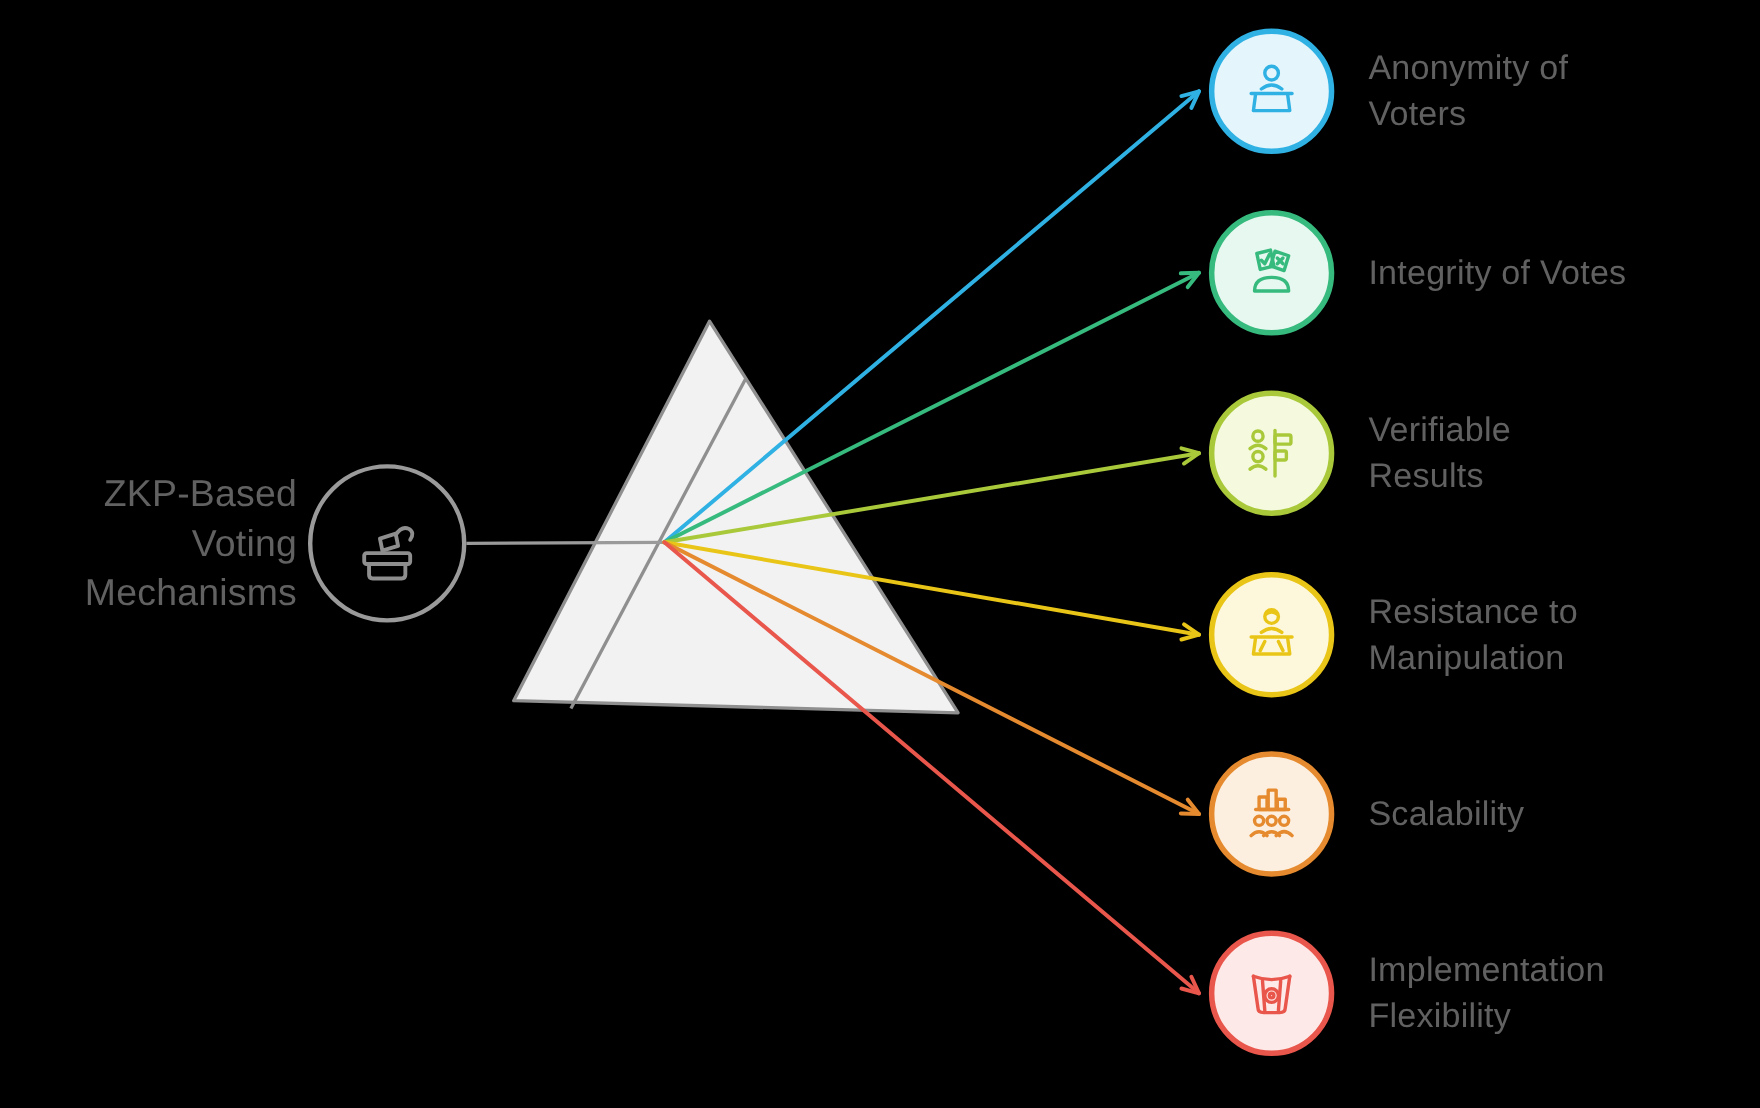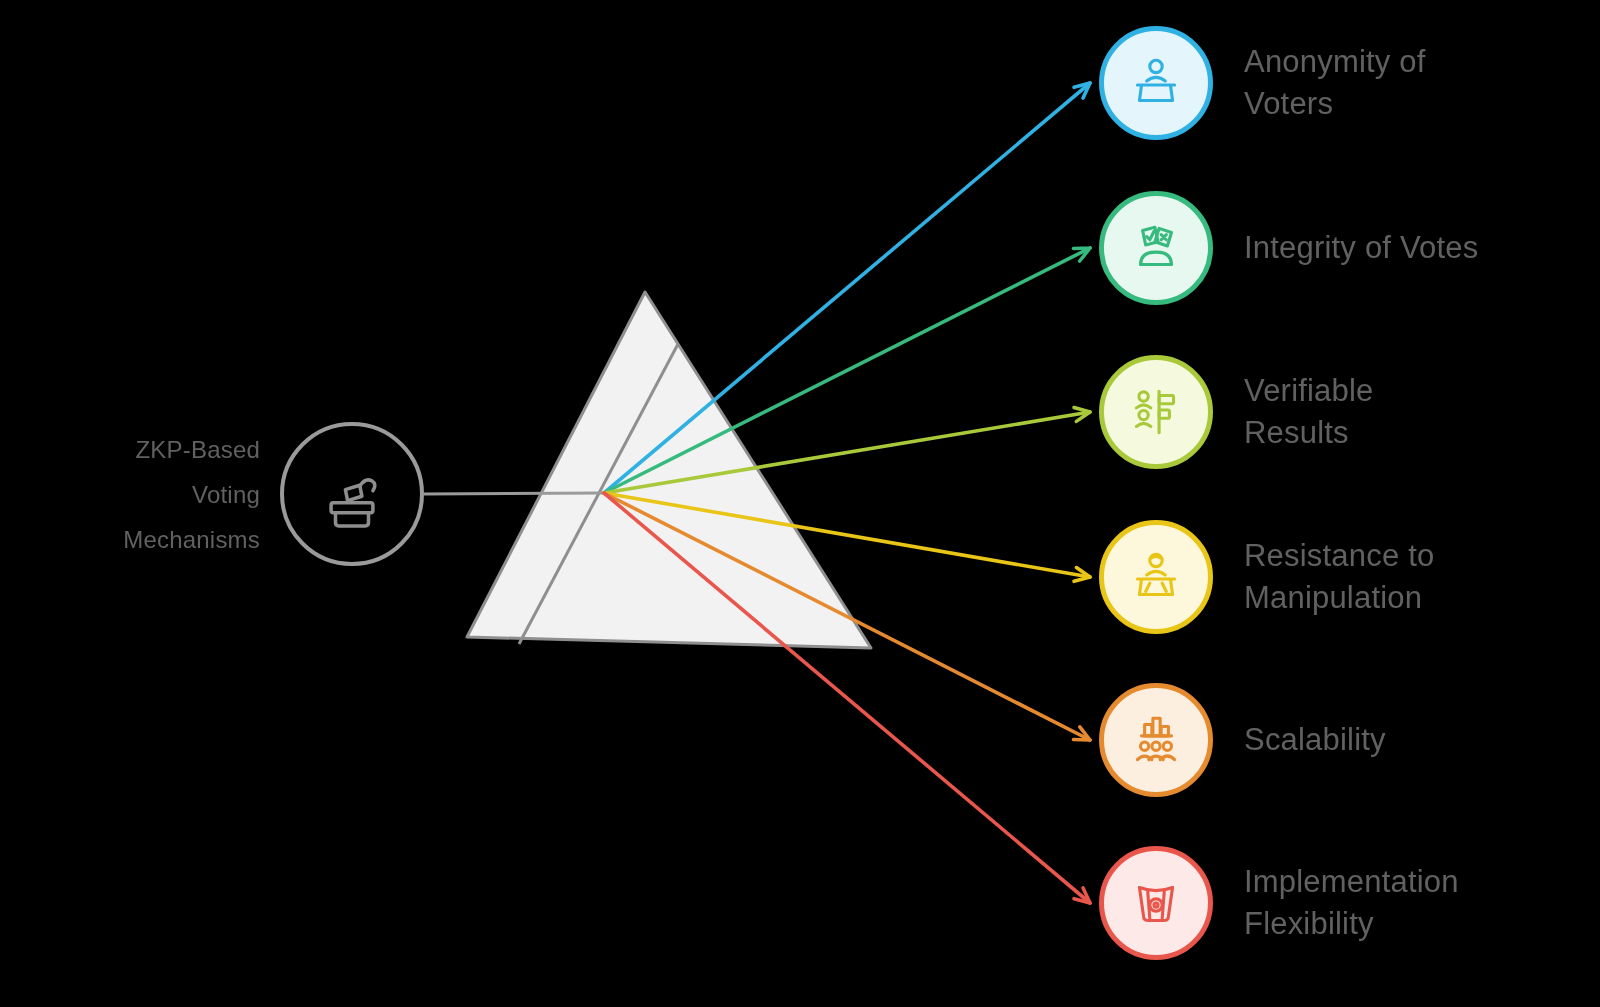--- a/index.html
+++ b/index.html
@@ -12,25 +12,25 @@
     font-family: "Liberation Sans", sans-serif;
   }
   .layer { position: absolute; left: 0; top: 0; }
 
   .connector { stroke-width: 3; fill: none; }
   .prism-group { stroke-width: 3; stroke-linejoin: round; }
   .ray { fill: none; stroke-width: 3.6; stroke-linecap: round; }
 
   .source-label {
     position: absolute;
-    left: 14px; top: 414px;
+    left: 24px; top: 414px;
     width: 246px; height: 160px;
     display: flex; align-items: center; justify-content: flex-end;
     text-align: right;
-    font-size: 24px; line-height: 45px; font-weight: 500;
+    font-size: 34px; line-height: 45px; font-weight: 500;
     white-space: pre-line;
     letter-spacing: 0.2px;
   }
   .source-node {
     position: absolute;
     left: 280px; top: 422px;
     width: 144px; height: 144px;
     border: 4px solid; border-radius: 50%;
     display: flex; align-items: center; justify-content: center;
     background: transparent;

